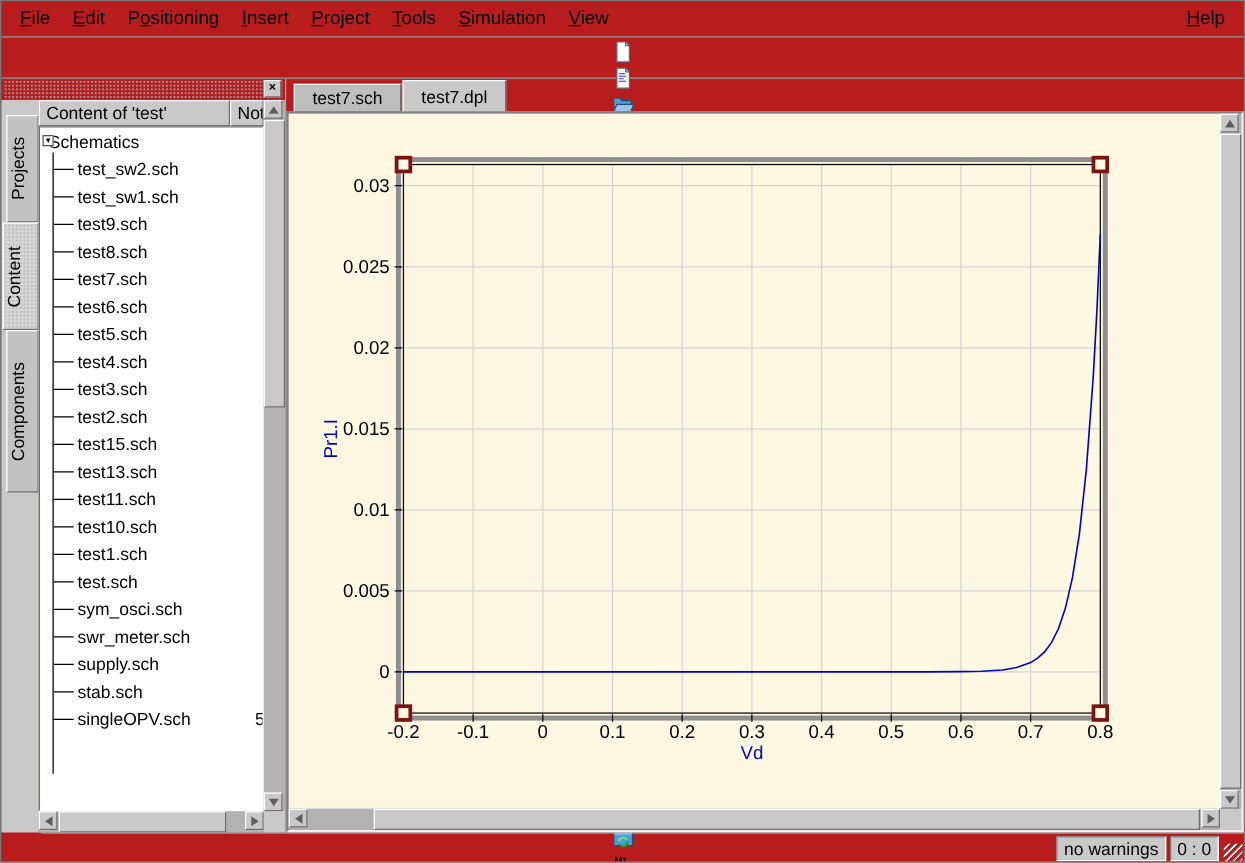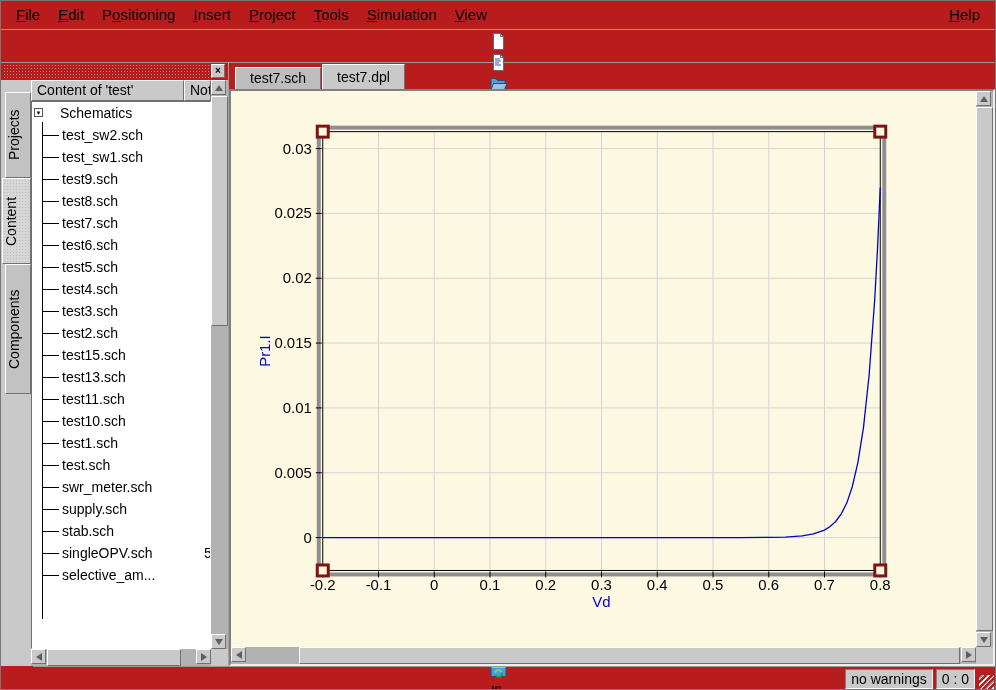--- a/index.html
+++ b/index.html
@@ -48,21 +48,21 @@
   .tree-hcell{height:21px;line-height:19px;padding-left:5px;background:#c9c9c9;overflow:hidden;
     white-space:nowrap;border-top:1px solid #fff;border-left:1px solid #fff;
     border-right:1px solid #707070;border-bottom:1px solid #707070;}
   .tree-hcell.c1{width:153px;}
   .tree-hcell.c2{flex:1;}
   .tree-view{position:absolute;top:21px;left:0;right:17px;bottom:17px;background:#fff;
     border-top:1px solid #707070;border-left:1px solid #707070;
     border-right:1px solid #fff;border-bottom:1px solid #fff;
     overflow:hidden;font-size:14px;}
   .tree-trunk{position:absolute;left:10px;top:20px;width:0;border-left:1px solid #000;}
-  .tree-root{position:relative;height:22px;line-height:22px;padding-left:28px;white-space:nowrap;}
+  .tree-root{position:relative;height:22px;line-height:22px;padding-left:7px;white-space:nowrap;}
   .tree-expander{position:absolute;left:2px;top:6px;width:9px;height:9px;background:#fff;
     border:1px solid #555;font-size:7px;line-height:7px;text-align:center;color:#000;}
   .tree-row{position:relative;height:22px;line-height:22px;padding-left:30px;white-space:nowrap;}
   .tree-row::before{content:'';position:absolute;left:11px;top:11px;width:16px;
     border-top:1px solid #000;}
   .tree-note{position:absolute;left:172px;top:0;}
   
   .sb{position:absolute;background:#b2b2b2;}
   .sb-v{width:17px;}
   .sb-h{height:17px;}
@@ -438,25 +438,25 @@
               <div class="tree-row">test5.sch</div>
               <div class="tree-row">test4.sch</div>
               <div class="tree-row">test3.sch</div>
               <div class="tree-row">test2.sch</div>
               <div class="tree-row">test15.sch</div>
               <div class="tree-row">test13.sch</div>
               <div class="tree-row">test11.sch</div>
               <div class="tree-row">test10.sch</div>
               <div class="tree-row">test1.sch</div>
               <div class="tree-row">test.sch</div>
+              <div class="tree-row">sym_osci.sch</div>
               <div class="tree-row">swr_meter.sch</div>
               <div class="tree-row">supply.sch</div>
               <div class="tree-row">stab.sch</div>
               <div class="tree-row">singleOPV.sch<span class="tree-note">5-po</span></div>
-              <div class="tree-row">selective_am...</div>
             </div>
           <div class="sb sb-v" style="top:0;right:0;bottom:17px;">
             <div class="sb-btn" style="top:0;left:0;">
                 <span class="tri-up"></span>
               </div>
             <div class="sb-thumb" style="left:0;top:16px;height:230px;width:17px;"></div>
             <div class="sb-btn" style="bottom:0;left:0;">
                 <span class="tri-down"></span>
               </div>
           </div>

